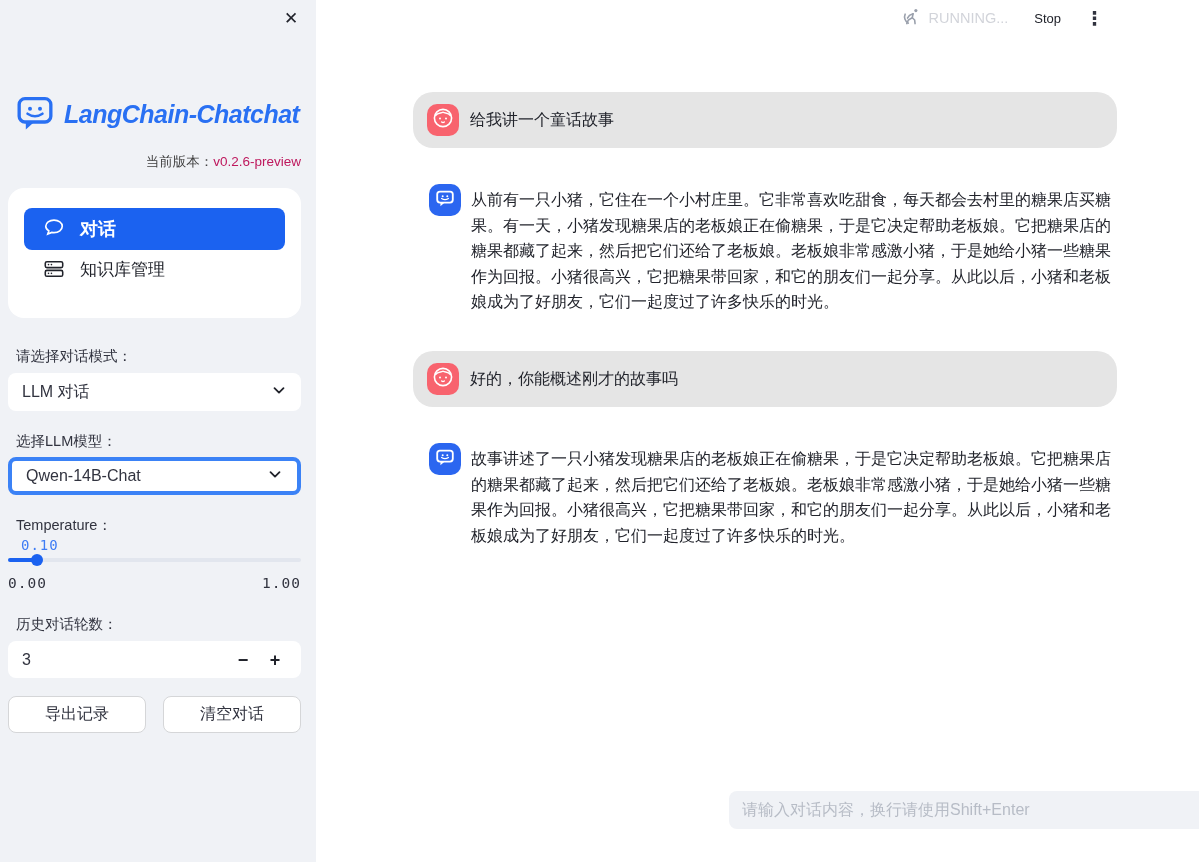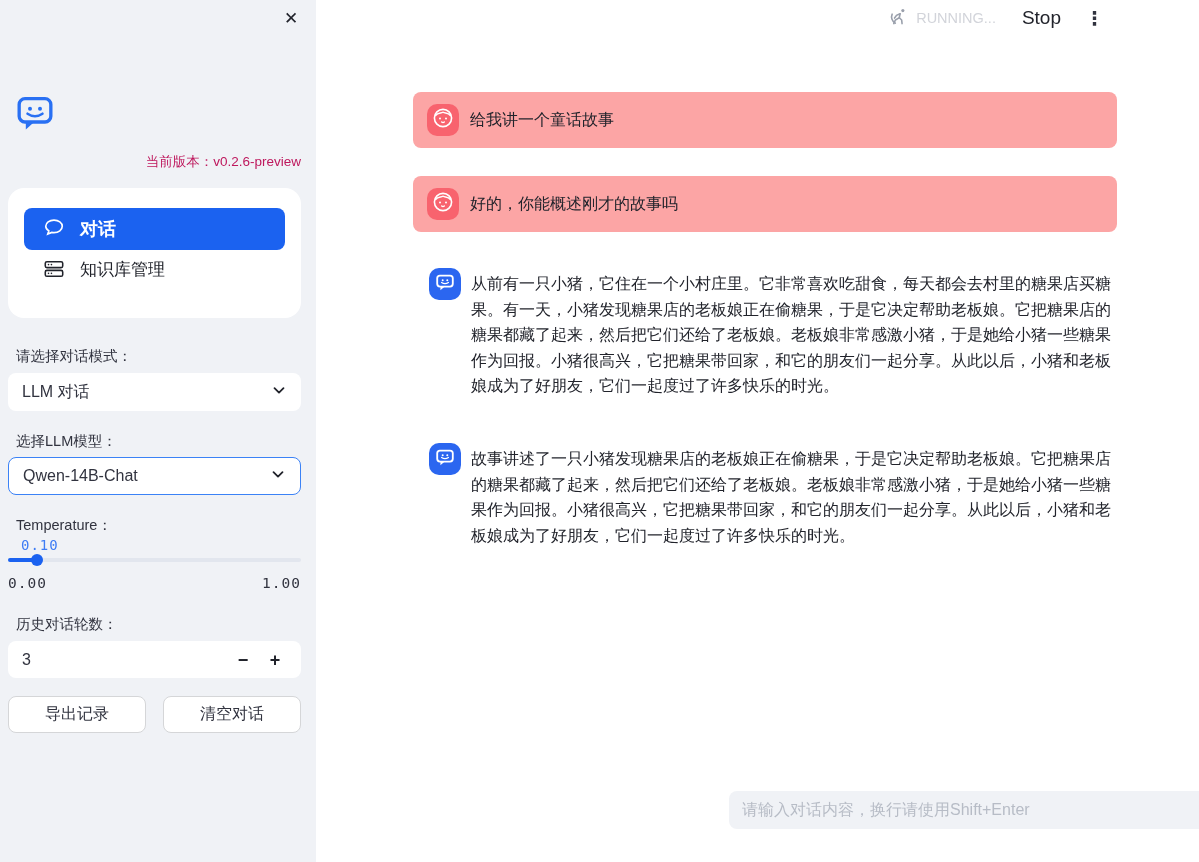--- a/index.html
+++ b/index.html
@@ -18,21 +18,21 @@
   .close-btn {
     position:absolute; top:8px; right:14px; width:22px; height:22px;
     font-size:17px; line-height:22px; text-align:center; color:#21232b; cursor:pointer;
   }
   .logo { position:absolute; top:92px; left:15px; display:flex; align-items:center; gap:9px; }
   .logo-text {
     font-size:25px; font-weight:bold; font-style:italic; color:#2970f3;
     letter-spacing:-0.5px; white-space:nowrap;
   }
   .version { position:absolute; top:153px; right:15px; font-size:13.5px; }
-  .version .vlabel { color:#be185d; }
+  .version .vlabel { color:#404040; }
   .version .vvalue { color:#be185d; }
 
   .menu-card {
     position:absolute; top:188px; left:8px; width:293px; height:130px;
     background:#ffffff; border-radius:16px;
   }
   .menu-item-active {
     margin:20px 16px 0 16px; height:42px; background:#1b62f0; border-radius:8px;
     display:flex; align-items:center; gap:15px; padding-left:19px;
     color:#ffffff; font-weight:bold; font-size:18px; cursor:pointer;
@@ -42,21 +42,21 @@
     display:flex; align-items:flex-start; gap:15px; padding-left:19px;
     color:#21232b; font-size:17px; cursor:pointer;
   }
 
   .side-label { position:absolute; left:16px; font-size:14.5px; color:#31333f; }
   .selectbox {
     position:absolute; left:8px; width:293px; height:38px; background:#ffffff;
     border-radius:8px; display:flex; align-items:center; justify-content:space-between;
     padding:0 13px 0 14px; font-size:16px; cursor:pointer;
   }
-  .selectbox.focused { border:1px solid #3b82f6; }
+  .selectbox.focused { border:4px solid #3b82f6; }
 
   .slider-value {
     position:absolute; top:537px; left:21px; font-size:14px; color:#3d7cf5;
     letter-spacing:1px;
   }
   .slider-track {
     position:absolute; top:558px; left:8px; width:293px; height:4px;
     background:#e2e6ee; border-radius:2px;
   }
   .slider-fill { height:4px; background:#1b62f0; border-radius:2px; }
@@ -92,33 +92,33 @@
 
   
   .main { position:absolute; left:316px; top:0; width:800px; height:862px; background:#ffffff; }
 
   .status-widget {
     position:absolute; top:6px; right:12px; height:24px;
     display:flex; align-items:center;
   }
   .running-text { color:#d2d4da; font-size:14.5px; margin-left:8px; }
   .stop-btn {
-    margin-left:26px; font-size:19px; color:#21232b; background:none; border:none;
+    margin-left:26px; font-size:13px; color:#21232b; background:none; border:none;
     cursor:pointer; font-family:inherit;
   }
   .kebab { margin-left:24px; font-size:19px; font-weight:bold; color:#31333f; cursor:pointer; letter-spacing:0; }
 
   .chat { position:absolute; left:97px; top:0; width:704px; padding-top:92px; }
   .msg { display:flex; }
   .msg .avatar {
     width:32px; height:32px; border-radius:10px; flex:none;
     display:flex; align-items:center; justify-content:center;
   }
   .msg-user {
-    background:#fca5a5; border-radius:8px; min-height:56px;
+    background:#e5e5e5; border-radius:20px; min-height:56px;
     align-items:center; padding:2px 14px; gap:11px; margin-bottom:28px;
   }
   .msg-assistant { padding:8px 0 0 16px; gap:10px; margin-bottom:36px; }
   .msg-assistant .avatar { background:#2b66f0; }
   .msg-user .avatar { background:#f8636e; }
   .msg-text { font-size:16px; line-height:25.6px; color:#21232b; padding-top:3px; }
   .msg-user .msg-text { padding-top:0; }
   .icon-user-face, .icon-bot-bubble { display:none; }
   .msg-user .icon-user-face { display:block; }
   .msg-assistant .icon-bot-bubble { display:block; }
@@ -144,20 +144,21 @@
   <div class="logo">
     <span>
       <svg width="40" height="40" viewBox="0 0 48 48">
         <rect x="5" y="8" width="38" height="28" rx="7" fill="none" stroke="#2970f3" stroke-width="4"></rect>
         <path d="M13 35 L13 45 L24 35 Z" fill="#2970f3"></path>
         <circle cx="18" cy="20" r="2.4" fill="#2970f3"></circle>
         <circle cx="30" cy="20" r="2.4" fill="#2970f3"></circle>
         <path d="M15 26 Q24 32 33 26" fill="none" stroke="#2970f3" stroke-width="3" stroke-linecap="round"></path>
       </svg>
     </span>
+    <span class="logo-text">LangChain-Chatchat</span>
   </div>
 
   <div class="version">
     <span class="vlabel">当前版本：</span><span class="vvalue">v0.2.6-preview</span>
   </div>
 
   <div class="menu-card">
     <div class="menu-item-active">
       <span>
         <svg width="22" height="22" viewBox="0 0 24 24" fill="none" stroke="#ffffff" stroke-width="1.8">
@@ -247,20 +248,35 @@
           <path d="M4.6 9.5 C7 6 10 7.6 12 6.2 C14 7.6 17 6 19.4 9.5" stroke-width="1.4"></path>
           <circle cx="9" cy="12.6" r="1" fill="#ffffff" stroke="none"></circle>
           <circle cx="15" cy="12.6" r="1" fill="#ffffff" stroke="none"></circle>
           <path d="M10.6 16 q1.4 1 2.8 0" stroke-width="1.3"></path>
         </svg>
       </span>
 
     </div>
     <div class="msg-text">给我讲一个童话故事</div>
   </div>
+      <div class="msg msg-assistant">
+    <div class="avatar">
+
+      <span class="icon-bot-bubble">
+        <svg width="22" height="22" viewBox="0 0 48 48">
+          <rect x="7" y="10" width="34" height="24" rx="6" fill="none" stroke="#ffffff" stroke-width="4"></rect>
+          <path d="M14 33 L14 42 L24 33 Z" fill="#ffffff"></path>
+          <circle cx="19" cy="20" r="2.2" fill="#ffffff"></circle>
+          <circle cx="29" cy="20" r="2.2" fill="#ffffff"></circle>
+          <path d="M16.5 25 Q24 30 31.5 25" fill="none" stroke="#ffffff" stroke-width="2.6" stroke-linecap="round"></path>
+        </svg>
+      </span>
+    </div>
+    <div class="msg-text">从前有一只小猪，它住在一个小村庄里。它非常喜欢吃甜食，每天都会去村里的糖果店买糖果。有一天，小猪发现糖果店的老板娘正在偷糖果，于是它决定帮助老板娘。它把糖果店的糖果都藏了起来，然后把它们还给了老板娘。老板娘非常感激小猪，于是她给小猪一些糖果作为回报。小猪很高兴，它把糖果带回家，和它的朋友们一起分享。从此以后，小猪和老板娘成为了好朋友，它们一起度过了许多快乐的时光。</div>
+  </div>
       <div class="msg msg-user">
     <div class="avatar">
       <span class="icon-user-face">
         <svg width="24" height="24" viewBox="0 0 24 24" fill="none" stroke="#ffffff" stroke-width="1.6" stroke-linecap="round">
           <circle cx="12" cy="12" r="8.6"></circle>
           <path d="M4.6 9.5 C7 6 10 7.6 12 6.2 C14 7.6 17 6 19.4 9.5" stroke-width="1.4"></path>
           <circle cx="9" cy="12.6" r="1" fill="#ffffff" stroke="none"></circle>
           <circle cx="15" cy="12.6" r="1" fill="#ffffff" stroke="none"></circle>
           <path d="M10.6 16 q1.4 1 2.8 0" stroke-width="1.3"></path>
         </svg>
@@ -275,35 +291,20 @@
       <span class="icon-bot-bubble">
         <svg width="22" height="22" viewBox="0 0 48 48">
           <rect x="7" y="10" width="34" height="24" rx="6" fill="none" stroke="#ffffff" stroke-width="4"></rect>
           <path d="M14 33 L14 42 L24 33 Z" fill="#ffffff"></path>
           <circle cx="19" cy="20" r="2.2" fill="#ffffff"></circle>
           <circle cx="29" cy="20" r="2.2" fill="#ffffff"></circle>
           <path d="M16.5 25 Q24 30 31.5 25" fill="none" stroke="#ffffff" stroke-width="2.6" stroke-linecap="round"></path>
         </svg>
       </span>
     </div>
-    <div class="msg-text">从前有一只小猪，它住在一个小村庄里。它非常喜欢吃甜食，每天都会去村里的糖果店买糖果。有一天，小猪发现糖果店的老板娘正在偷糖果，于是它决定帮助老板娘。它把糖果店的糖果都藏了起来，然后把它们还给了老板娘。老板娘非常感激小猪，于是她给小猪一些糖果作为回报。小猪很高兴，它把糖果带回家，和它的朋友们一起分享。从此以后，小猪和老板娘成为了好朋友，它们一起度过了许多快乐的时光。</div>
-  </div>
-      <div class="msg msg-assistant">
-    <div class="avatar">
-
-      <span class="icon-bot-bubble">
-        <svg width="22" height="22" viewBox="0 0 48 48">
-          <rect x="7" y="10" width="34" height="24" rx="6" fill="none" stroke="#ffffff" stroke-width="4"></rect>
-          <path d="M14 33 L14 42 L24 33 Z" fill="#ffffff"></path>
-          <circle cx="19" cy="20" r="2.2" fill="#ffffff"></circle>
-          <circle cx="29" cy="20" r="2.2" fill="#ffffff"></circle>
-          <path d="M16.5 25 Q24 30 31.5 25" fill="none" stroke="#ffffff" stroke-width="2.6" stroke-linecap="round"></path>
-        </svg>
-      </span>
-    </div>
     <div class="msg-text">故事讲述了一只小猪发现糖果店的老板娘正在偷糖果，于是它决定帮助老板娘。它把糖果店的糖果都藏了起来，然后把它们还给了老板娘。老板娘非常感激小猪，于是她给小猪一些糖果作为回报。小猪很高兴，它把糖果带回家，和它的朋友们一起分享。从此以后，小猪和老板娘成为了好朋友，它们一起度过了许多快乐的时光。</div>
   </div>
     </div>
 
   <div class="chat-input">
     <input type="text" placeholder="请输入对话内容，换行请使用Shift+Enter" style="">
 
   </div>
 </div>
 

